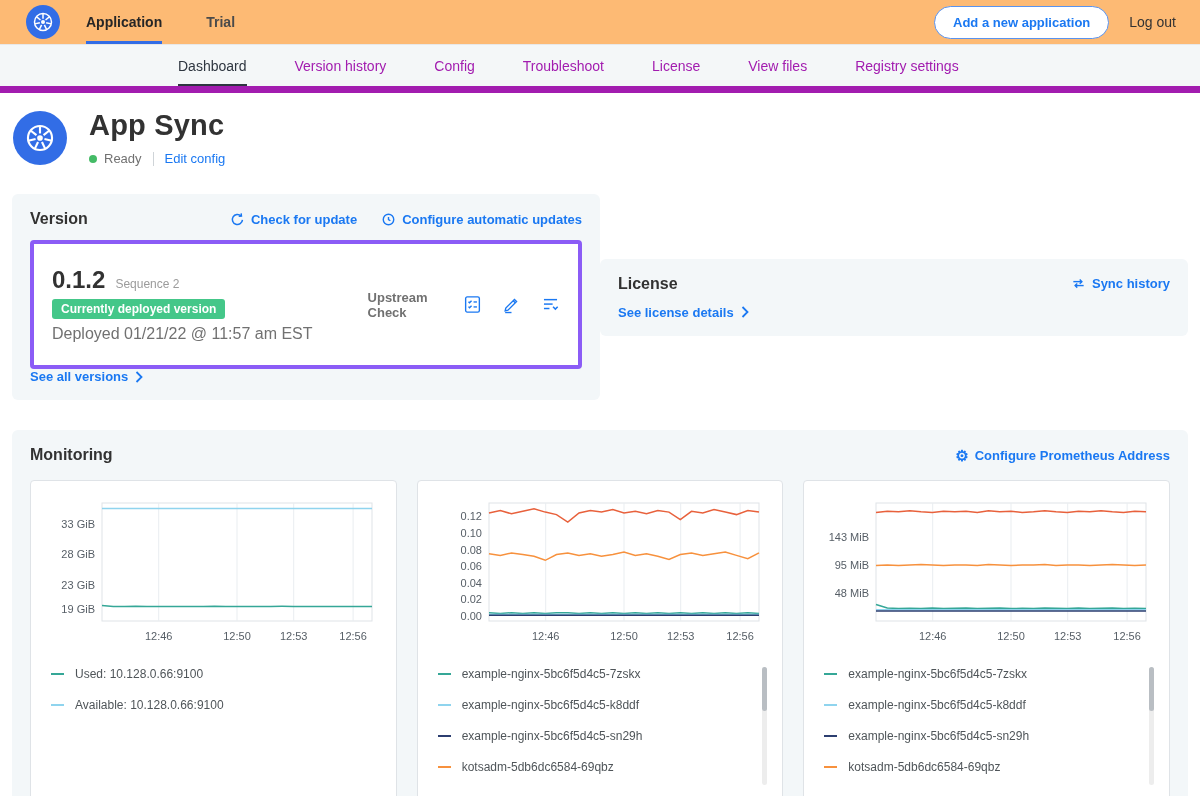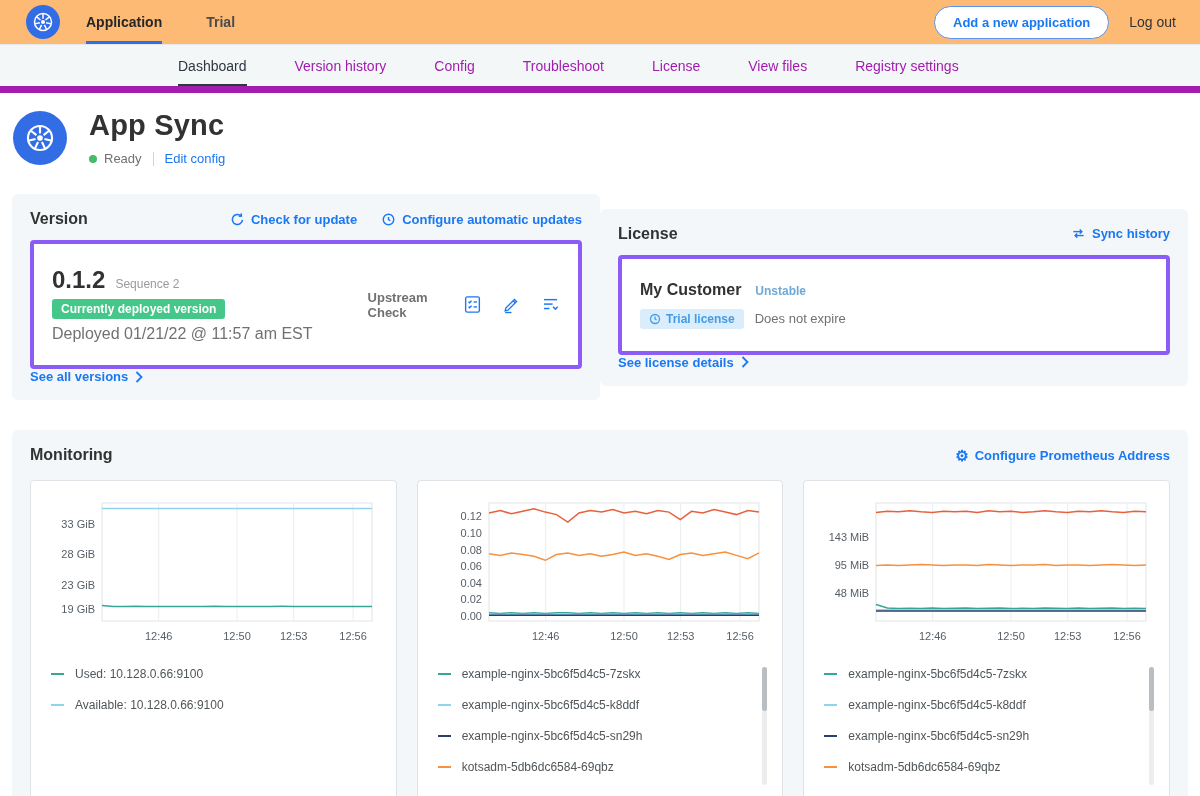--- a/index.html
+++ b/index.html
@@ -205,36 +205,20 @@
             <svg class="icon" width="15" height="15" viewBox="0 0 16 16" fill="none" stroke="#1a78f2" stroke-width="1.5">
               <path d="M2.5 6h9"></path>
                 <polyline points="9.3,3.8 11.6,6 9.3,8.2"></polyline>
               <path d="M13.5 10.2h-9"></path>
                 <polyline points="6.7,8 4.4,10.2 6.7,12.4"></polyline>
             </svg>
             <span>Sync history</span>
           </div>
         </div>
       </div>
-      <div class="inner-box">
-        <div class="customer-row">
-          <span class="customer-name">My Customer</span>
-          <span class="channel">Unstable</span>
-        </div>
-        <div class="license-row">
-          <span class="trial-badge">
-            <svg class="icon" width="12" height="12" viewBox="0 0 12 12" fill="none" stroke="#459be4" stroke-width="1.3">
-              <circle cx="6" cy="6" r="4.5"></circle>
-                <path d="M6 3.6V6l1.6 1"></path>
-            </svg>
-            <span>Trial license</span>
-          </span>
-          <span class="expiry">Does not expire</span>
-        </div>
-      </div>
       <div class="see-link">
         <span>See license details</span>
         <svg class="icon" width="8" height="12" viewBox="0 0 8 12" fill="none" stroke="#1a78f2" stroke-width="1.8">
             <path d="M1.5 1l5 5-5 5"></path>
           </svg>
       </div>
     </section>
   </div>
 
   <section class="card">

